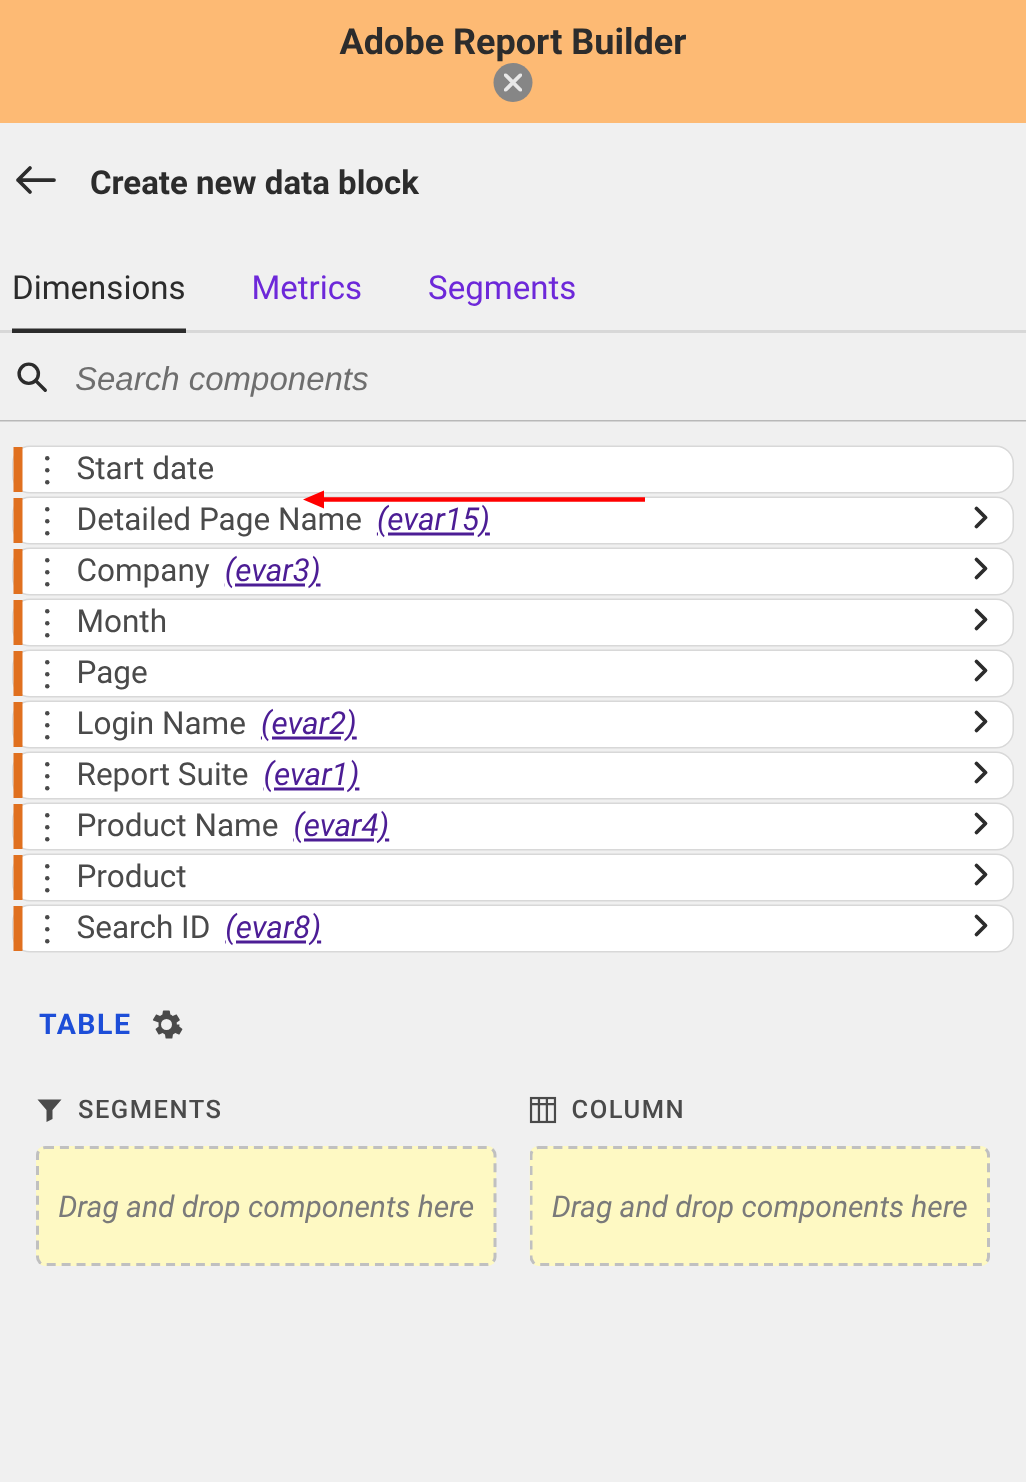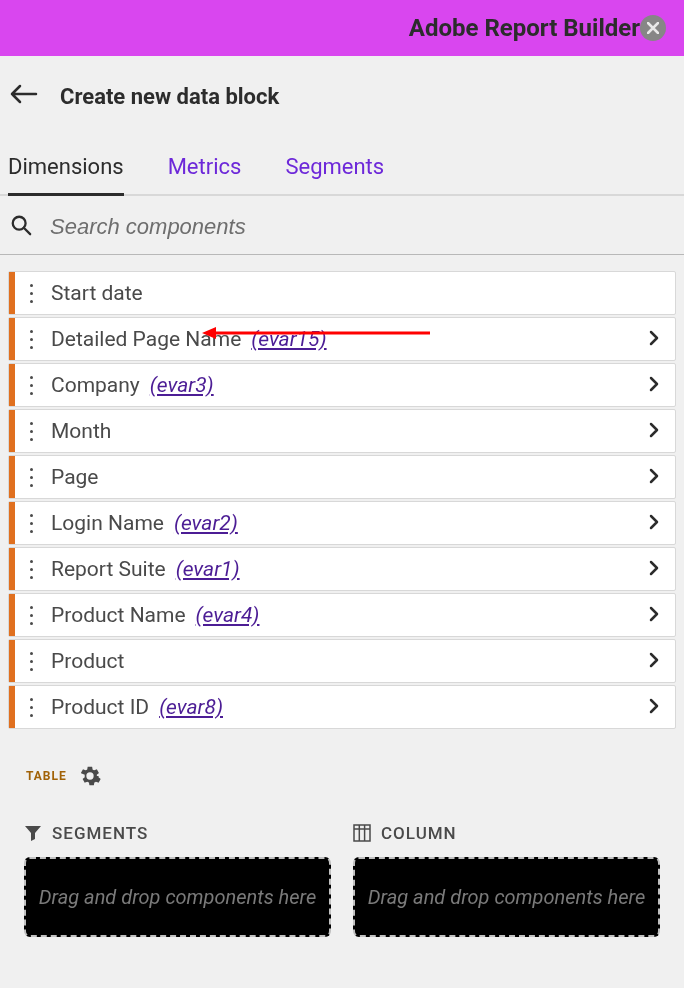--- a/index.html
+++ b/index.html
@@ -1,57 +1,57 @@
 <!DOCTYPE html>
 <html><head>
 <meta charset="utf-8">
 <style>
 * { box-sizing: border-box; margin: 0; padding: 0; }
 body { font-family: -apple-system, BlinkMacSystemFont, "Segoe UI", Roboto, Arial, sans-serif; background: #f0f0f0; width: 684px; height: 988px; overflow: hidden; }
 
-.header-bar { background: #d946ef; padding: 14px 18px; display: flex; align-items: center; justify-content: flex-end; }
+.header-bar { background: #fdba74; padding: 14px 18px; display: flex; align-items: center; justify-content: flex-start; flex-direction: column; }
 .header-title { font-size: 24px; font-weight: 700; color: #2c2c2c; }
 .close-btn { width: 26px; height: 26px; border-radius: 50%; background: #868686; color: #e8e8e8; display: flex; align-items: center; justify-content: center; font-size: 18px; font-weight: 700; cursor: pointer; }
 
 .subheader { padding: 26px 10px 0 10px; display: flex; align-items: center; gap: 22px; }
 .back-arrow { font-size: 24px; font-weight: 700; color: #2c2c2c; cursor: pointer; }
 .subheader-title { font-size: 22px; font-weight: 700; color: #2c2c2c; }
 
 .tabs { display: flex; gap: 44px; padding: 44px 8px 0 8px; border-bottom: 2px solid #d8d8d8; }
 .tab { font-size: 22px; color: #6d28d9; padding-bottom: 14px; cursor: pointer; }
 .tab.active { color: #2c2c2c; font-weight: 400; border-bottom: 3px solid #2c2c2c; margin-bottom: -2px; }
 
 .search-row { display: flex; gap: 18px; padding: 18px 10px 14px 10px; border-bottom: 1px solid #b8b8b8; }
 .search-icon-svg { width: 22px; height: 22px; }
 .search-input { border: none; background: transparent; font-size: 22px; font-style: italic; color: #6e6e6e; outline: none; flex: 1; }
 .search-input::placeholder { color: #6e6e6e; font-style: italic; }
 
 .list { padding: 16px 8px 0 8px; }
-.list-item { background: #fff; border: 1px solid #d8d8d8; border-radius: 2px; height: 44px; display: flex; align-items: center; margin-bottom: 2px; position: relative; cursor: pointer; justify-content: space-between; }
+.list-item { background: #fff; border: 1px solid #d8d8d8; border-radius: 12px; height: 32px; display: flex; align-items: center; margin-bottom: 2px; position: relative; cursor: pointer; justify-content: space-between; }
 .orange-bar { width: 6px; height: 100%; background: #e0701f; }
 .drag-dots { width: 28px; display: flex; flex-direction: column; align-items: center; justify-content: center; gap: 5px; padding: 0 4px 0 8px; }
 .drag-dots span { width: 3px; height: 3px; border-radius: 50%; background: #4a4a4a; }
 .item-text { flex: 1; padding-left: 8px; font-size: 21px; color: #4a4a4a; display: flex; align-items: baseline; gap: 10px; }
 .item-name { color: #4a4a4a; }
 .item-id { font-style: italic; color: #4c1d95; text-decoration: underline; }
 .chevron { padding: 0 16px; color: #2c2c2c; font-size: 18px; font-weight: 700; }
 
 .annotation-arrow { position: absolute; left: 200px; top: 321px; pointer-events: none; }
 
 .table-section { padding: 34px 26px 0 26px; }
 .table-header { display: flex; align-items: center; gap: 12px; }
-.table-label { font-size: 12px; font-weight: 700; letter-spacing: 1px; color: #a16207; }
+.table-label { font-size: 19px; font-weight: 700; letter-spacing: 1px; color: #1d4ed8; }
 .gear-icon { width: 22px; height: 22px; cursor: pointer; }
 
 .dropzones { display: flex; gap: 22px; padding: 36px 24px 0 24px; }
 .dropzone-col { flex: 1; }
 .dz-header { display: flex; align-items: center; gap: 10px; margin-bottom: 14px; }
 .dz-label { font-size: 17px; letter-spacing: 1px; color: #4a4a4a; font-weight: 500; }
 .dz-icon { width: 18px; height: 18px; }
-.dropzone { border: 2px dashed #c0c0c0; border-radius: 6px; background: #000000; padding: 24px 10px; text-align: center; font-style: italic; color: #7a7a7a; font-size: 20px; line-height: 1.4; height: 80px; overflow: hidden; }
+.dropzone { border: 2px dashed #c0c0c0; border-radius: 6px; background: #fef9c3; padding: 24px 10px; text-align: center; font-style: italic; color: #7a7a7a; font-size: 20px; line-height: 1.4; height: 80px; overflow: hidden; }
 </style>
 </head>
 <body>
 
 <div class="header-bar">
   <div class="header-title">Adobe Report Builder</div>
   <div class="close-btn">
     <svg width="12" height="12" viewBox="0 0 12 12">
         <path d="M1 1 L11 11 M11 1 L1 11" stroke="#e8e8e8" stroke-width="2.5" stroke-linecap="round"></path>
       </svg>
@@ -211,21 +211,21 @@
         </svg></div>
     </div>
     <div class="list-item">
       <div class="orange-bar"></div>
       <div class="drag-dots">
         <span></span>
         <span></span>
         <span></span>
       </div>
       <div class="item-text">
-        <span class="item-name">Product ID</span>
+        <span class="item-name">Search ID</span>
         <span class="item-id">(evar8)</span>
       </div>
       <div class="chevron"><svg width="10" height="16" viewBox="0 0 10 16">
           <path d="M2 2 L8 8 L2 14" stroke="#2c2c2c" stroke-width="2.5" fill="none" stroke-linecap="round" stroke-linejoin="round"></path>
         </svg></div>
     </div>
   </div>
 
 <svg class="annotation-arrow" width="236" height="24">
   <line x1="12" y1="12" x2="230" y2="12" stroke="#ff0000" stroke-width="3"></line>

